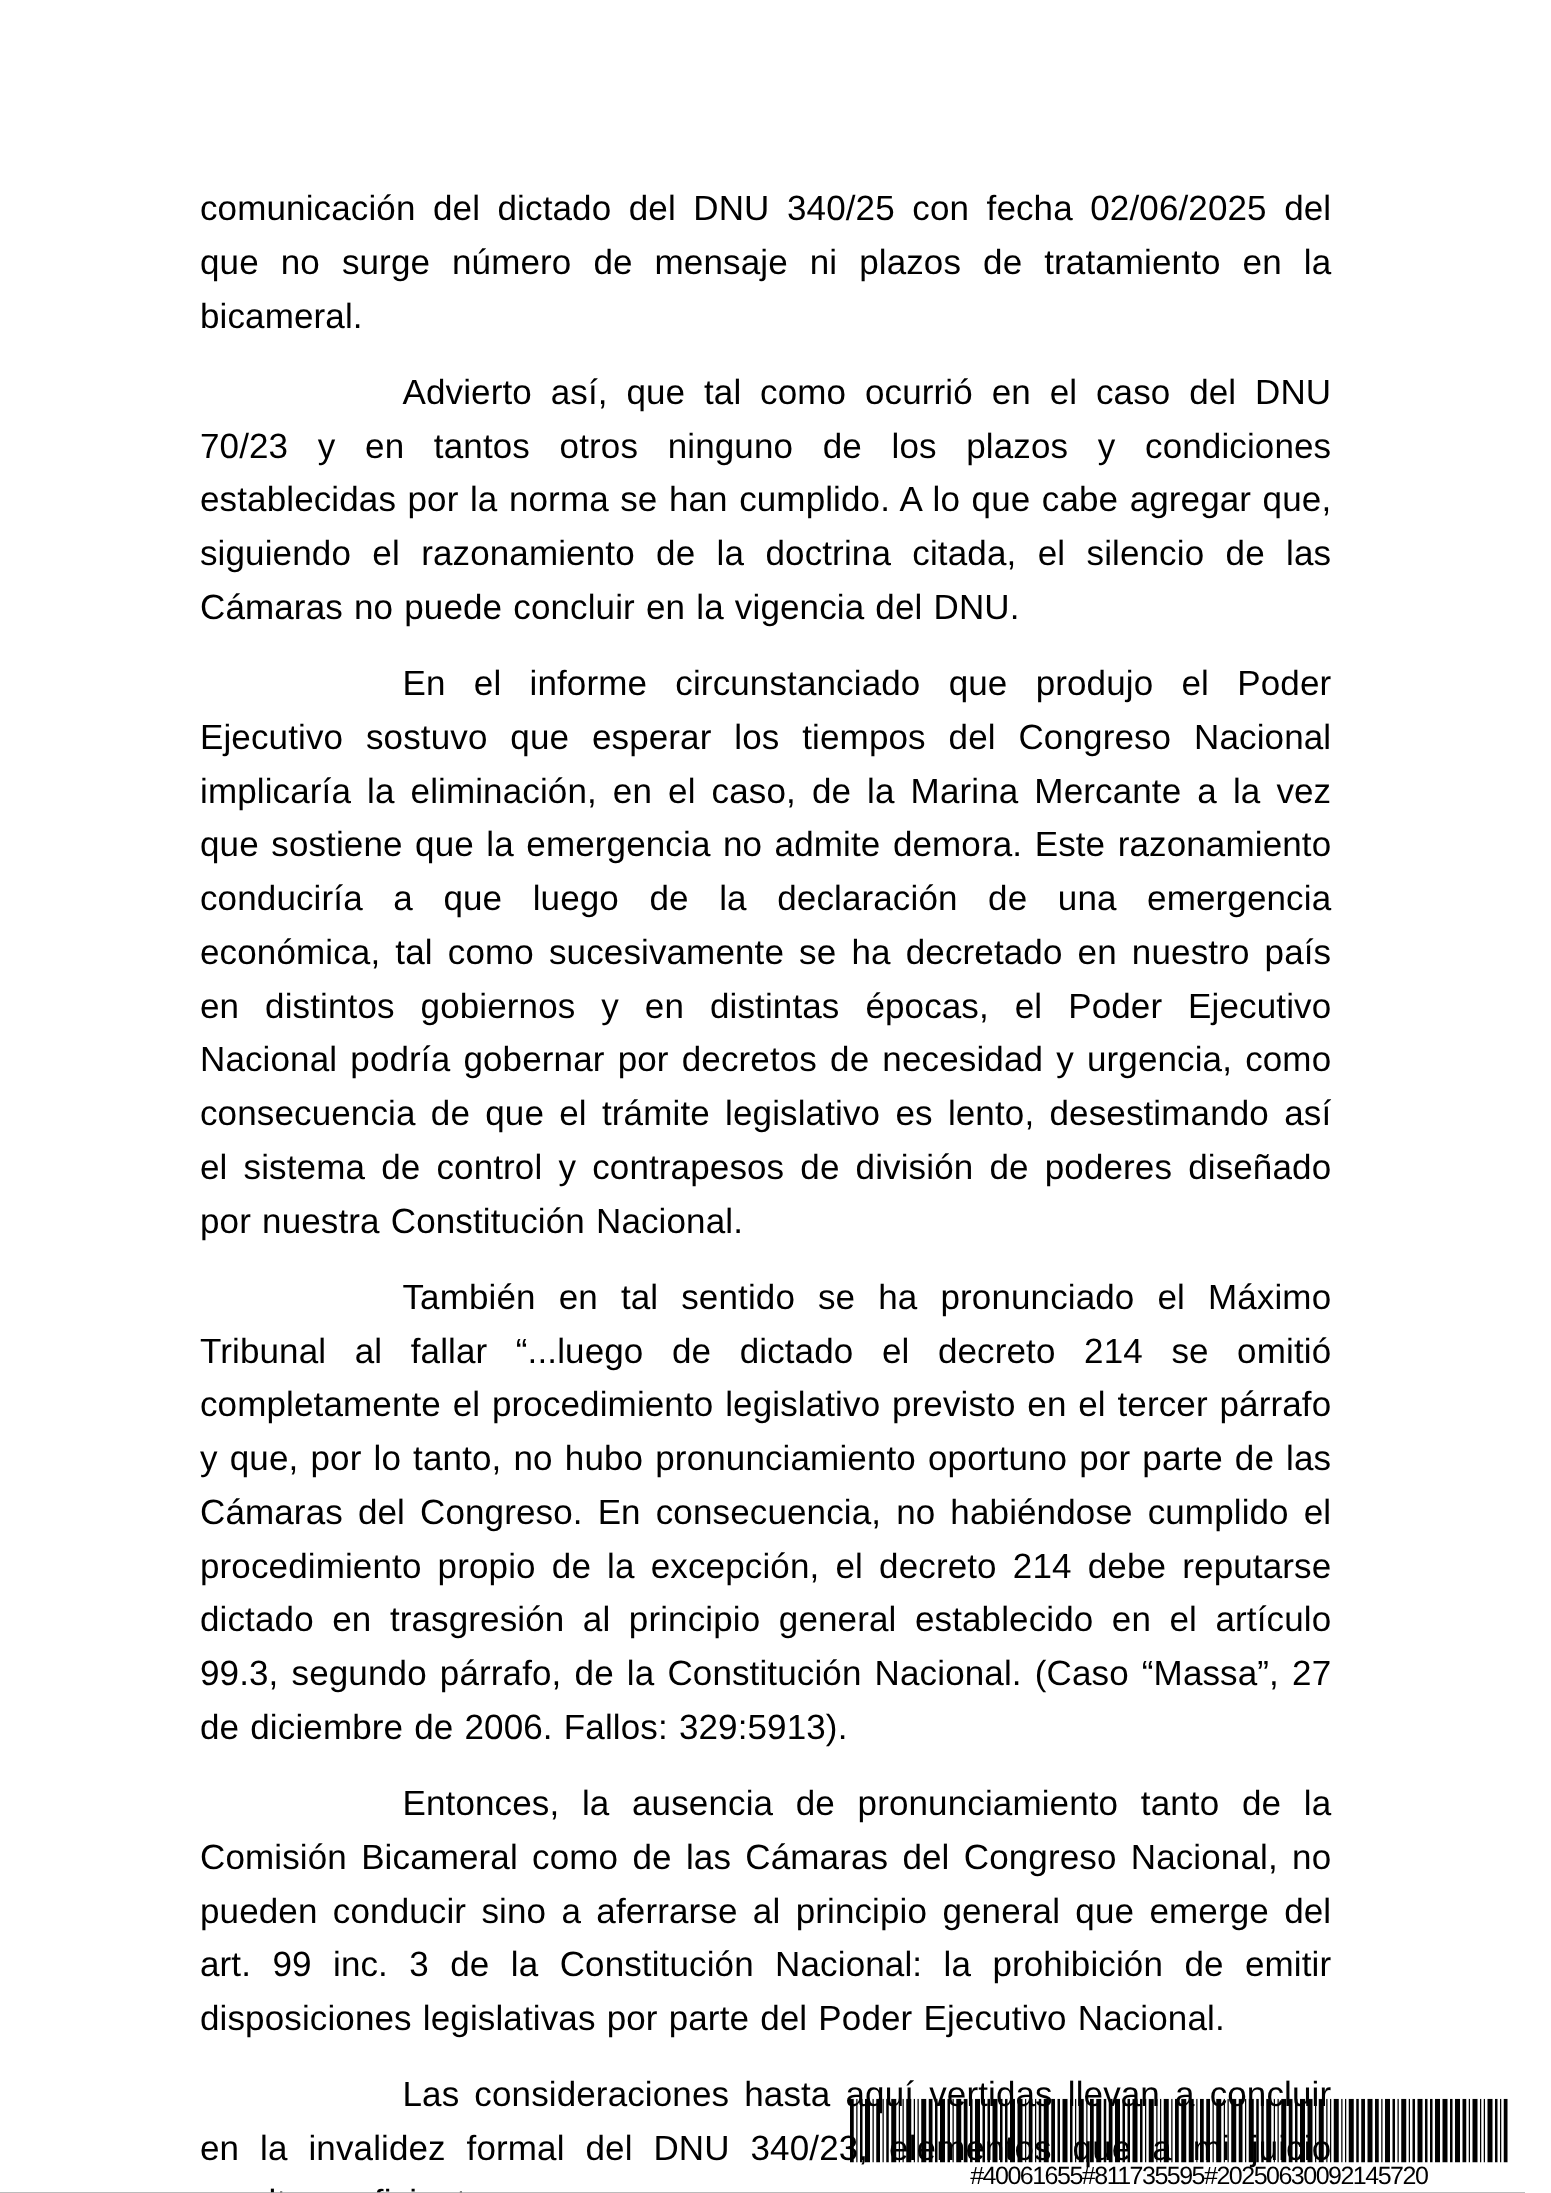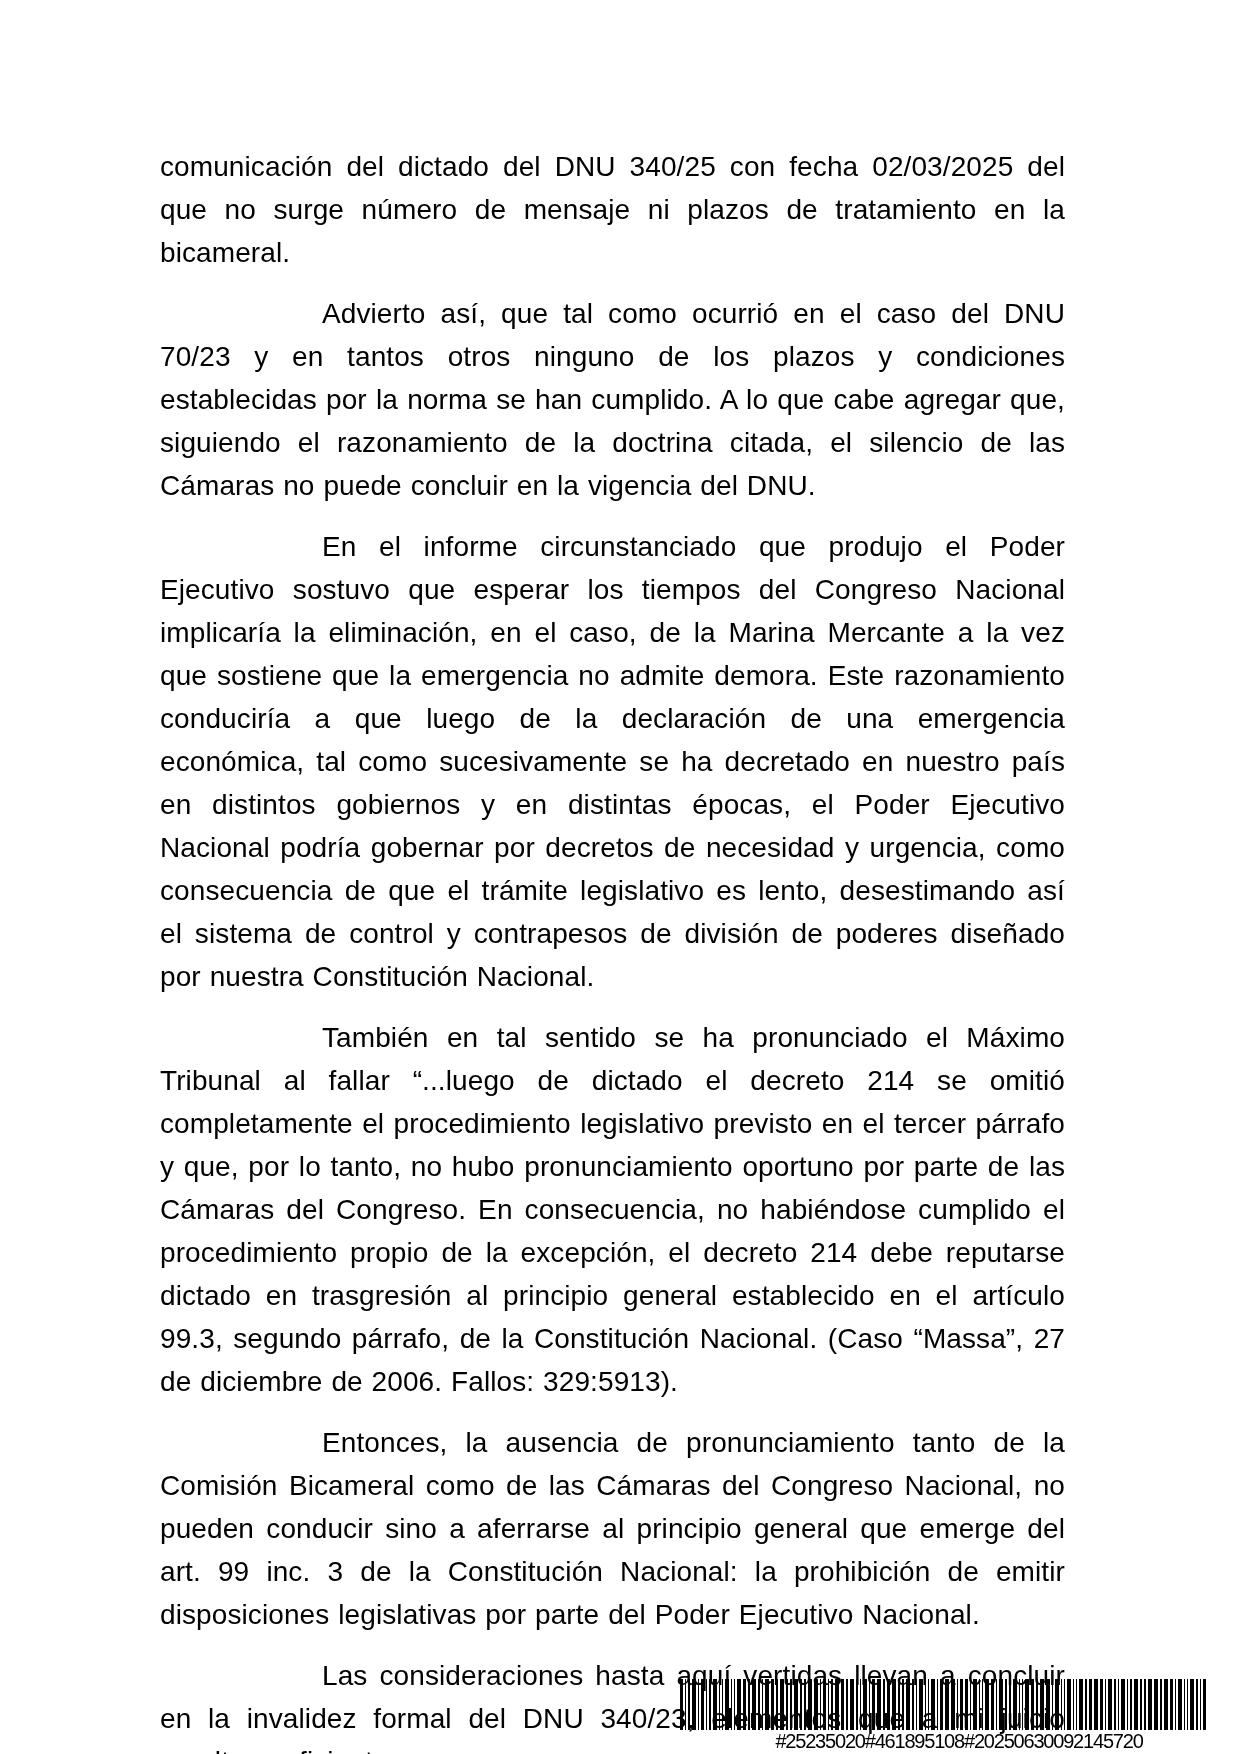--- a/index.html
+++ b/index.html
@@ -60,25 +60,25 @@
     line-height: 23px;
     margin-top: 0px;
     color: #000000;
   }
 </style>
 </head>
 <body>
 
 <div class="page">
   <main class="content">
-      <p>comunicación del dictado del DNU 340/25 con fecha 02/03/2025 del que no surge número de mensaje ni plazos de tratamiento en la bicameral.</p>
+      <p>comunicación del dictado del DNU 340/25 con fecha 02/06/2025 del que no surge número de mensaje ni plazos de tratamiento en la bicameral.</p>
       <p class="indent">Advierto así, que tal como ocurrió en el caso del DNU 70/23 y en tantos otros ninguno de los plazos y condiciones establecidas por la norma se han cumplido. A lo que cabe agregar que, siguiendo el razonamiento de la doctrina citada, el silencio de las Cámaras no puede concluir en la vigencia del DNU.</p>
       <p class="indent">En el informe circunstanciado que produjo el Poder Ejecutivo sostuvo que esperar los tiempos del Congreso Nacional implicaría la eliminación, en el caso, de la Marina Mercante a la vez que sostiene que la emergencia no admite demora. Este razonamiento conduciría a que luego de la declaración de una emergencia económica, tal como sucesivamente se ha decretado en nuestro país en distintos gobiernos y en distintas épocas, el Poder Ejecutivo Nacional podría gobernar por decretos de necesidad y urgencia, como consecuencia de que el trámite legislativo es lento, desestimando así el sistema de control y contrapesos de división de poderes diseñado por nuestra Constitución Nacional.</p>
       <p class="indent">También en tal sentido se ha pronunciado el Máximo Tribunal al fallar “...luego de dictado el decreto 214 se omitió completamente el procedimiento legislativo previsto en el tercer párrafo y que, por lo tanto, no hubo pronunciamiento oportuno por parte de las Cámaras del Congreso. En consecuencia, no habiéndose cumplido el procedimiento propio de la excepción, el decreto 214 debe reputarse dictado en trasgresión al principio general establecido en el artículo 99.3, segundo párrafo, de la Constitución Nacional. (Caso “Massa”, 27 de diciembre de 2006. Fallos: 329:5913).</p>
       <p class="indent">Entonces, la ausencia de pronunciamiento tanto de la Comisión Bicameral como de las Cámaras del Congreso Nacional, no pueden conducir sino a aferrarse al principio general que emerge del art. 99 inc. 3 de la Constitución Nacional: la prohibición de emitir disposiciones legislativas por parte del Poder Ejecutivo Nacional.</p>
       <p class="indent">Las consideraciones hasta aquí vertidas llevan a concluir en la invalidez formal del DNU 340/23, elementos que a mi juicio resultan suficientes</p>
     </main>
 
   <div class="footer">
     <div class="barcode"><span style="width: 3px;"></span><span style="width: 1px;"></span><span style="width: 2px;"></span><span style="width: 4px;"></span><span style="width: 1px;"></span><span style="width: 3px;"></span><span style="width: 1px;"></span><span style="width: 2px;"></span><span style="width: 4px;"></span><span style="width: 1px;"></span><span style="width: 1px;"></span><span style="width: 4px;"></span><span style="width: 1px;"></span><span style="width: 1px;"></span><span style="width: 4px;"></span><span style="width: 3px;"></span><span style="width: 2px;"></span><span style="width: 4px;"></span><span style="width: 2px;"></span><span style="width: 1px;"></span><span style="width: 4px;"></span><span style="width: 3px;"></span><span style="width: 2px;"></span><span style="width: 4px;"></span><span style="width: 2px;"></span><span style="width: 2px;"></span><span style="width: 4px;"></span><span style="width: 2px;"></span><span style="width: 2px;"></span><span style="width: 4px;"></span><span style="width: 4px;"></span><span style="width: 1px;"></span><span style="width: 3px;"></span><span style="width: 1px;"></span><span style="width: 2px;"></span><span style="width: 4px;"></span><span style="width: 3px;"></span><span style="width: 2px;"></span><span style="width: 4px;"></span><span style="width: 2px;"></span><span style="width: 1px;"></span><span style="width: 4px;"></span><span style="width: 1px;"></span><span style="width: 3px;"></span><span style="width: 4px;"></span><span style="width: 2px;"></span><span style="width: 3px;"></span><span style="width: 4px;"></span><span style="width: 2px;"></span><span style="width: 2px;"></span><span style="width: 4px;"></span><span style="width: 2px;"></span><span style="width: 1px;"></span><span style="width: 4px;"></span><span style="width: 1px;"></span><span style="width: 1px;"></span><span style="width: 4px;"></span><span style="width: 1px;"></span><span style="width: 3px;"></span><span style="width: 4px;"></span><span style="width: 4px;"></span><span style="width: 1px;"></span><span style="width: 3px;"></span><span style="width: 3px;"></span><span style="width: 1px;"></span><span style="width: 4px;"></span><span style="width: 1px;"></span><span style="width: 1px;"></span><span style="width: 4px;"></span><span style="width: 3px;"></span><span style="width: 1px;"></span><span style="width: 4px;"></span><span style="width: 2px;"></span><span style="width: 2px;"></span><span style="width: 4px;"></span><span style="width: 1px;"></span><span style="width: 1px;"></span><span style="width: 4px;"></span><span style="width: 3px;"></span><span style="width: 2px;"></span><span style="width: 4px;"></span><span style="width: 4px;"></span><span style="width: 1px;"></span><span style="width: 4px;"></span><span style="width: 1px;"></span><span style="width: 1px;"></span><span style="width: 4px;"></span><span style="width: 1px;"></span><span style="width: 1px;"></span><span style="width: 4px;"></span><span style="width: 2px;"></span><span style="width: 3px;"></span><span style="width: 4px;"></span><span style="width: 3px;"></span><span style="width: 1px;"></span><span style="width: 4px;"></span><span style="width: 2px;"></span><span style="width: 1px;"></span><span style="width: 4px;"></span><span style="width: 1px;"></span><span style="width: 2px;"></span><span style="width: 4px;"></span><span style="width: 2px;"></span><span style="width: 2px;"></span><span style="width: 4px;"></span><span style="width: 4px;"></span><span style="width: 2px;"></span><span style="width: 4px;"></span><span style="width: 3px;"></span><span style="width: 1px;"></span><span style="width: 4px;"></span><span style="width: 1px;"></span><span style="width: 1px;"></span><span style="width: 4px;"></span><span style="width: 2px;"></span><span style="width: 1px;"></span><span style="width: 3px;"></span></div>
-    <div class="barcode-label">#25235020#461895108#20250630092145720</div>
+    <div class="barcode-label">#40061655#811735595#20250630092145720</div>
   </div>
 </div>
 
 </body></html>

